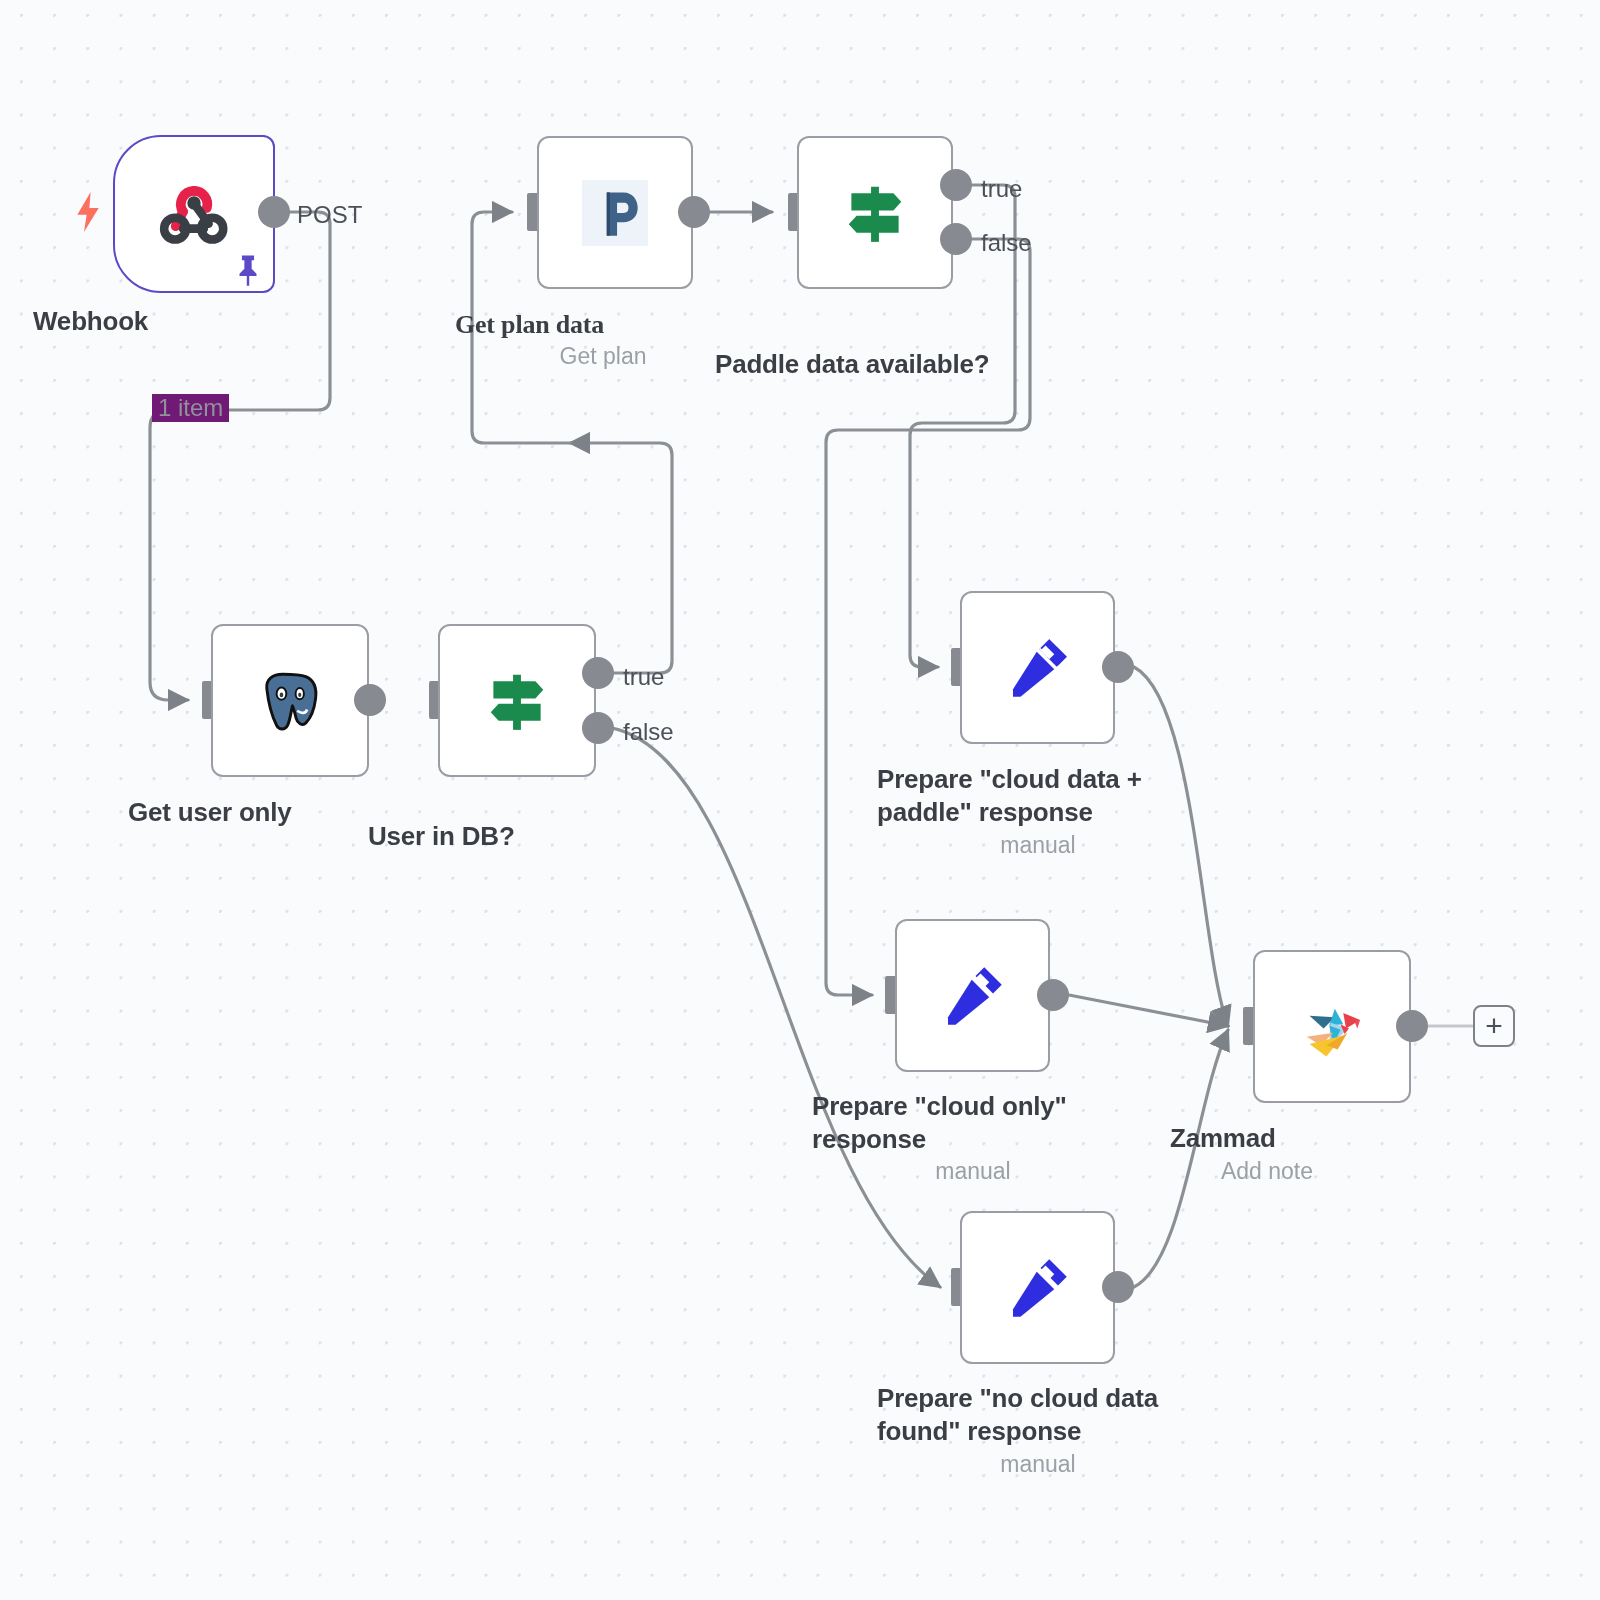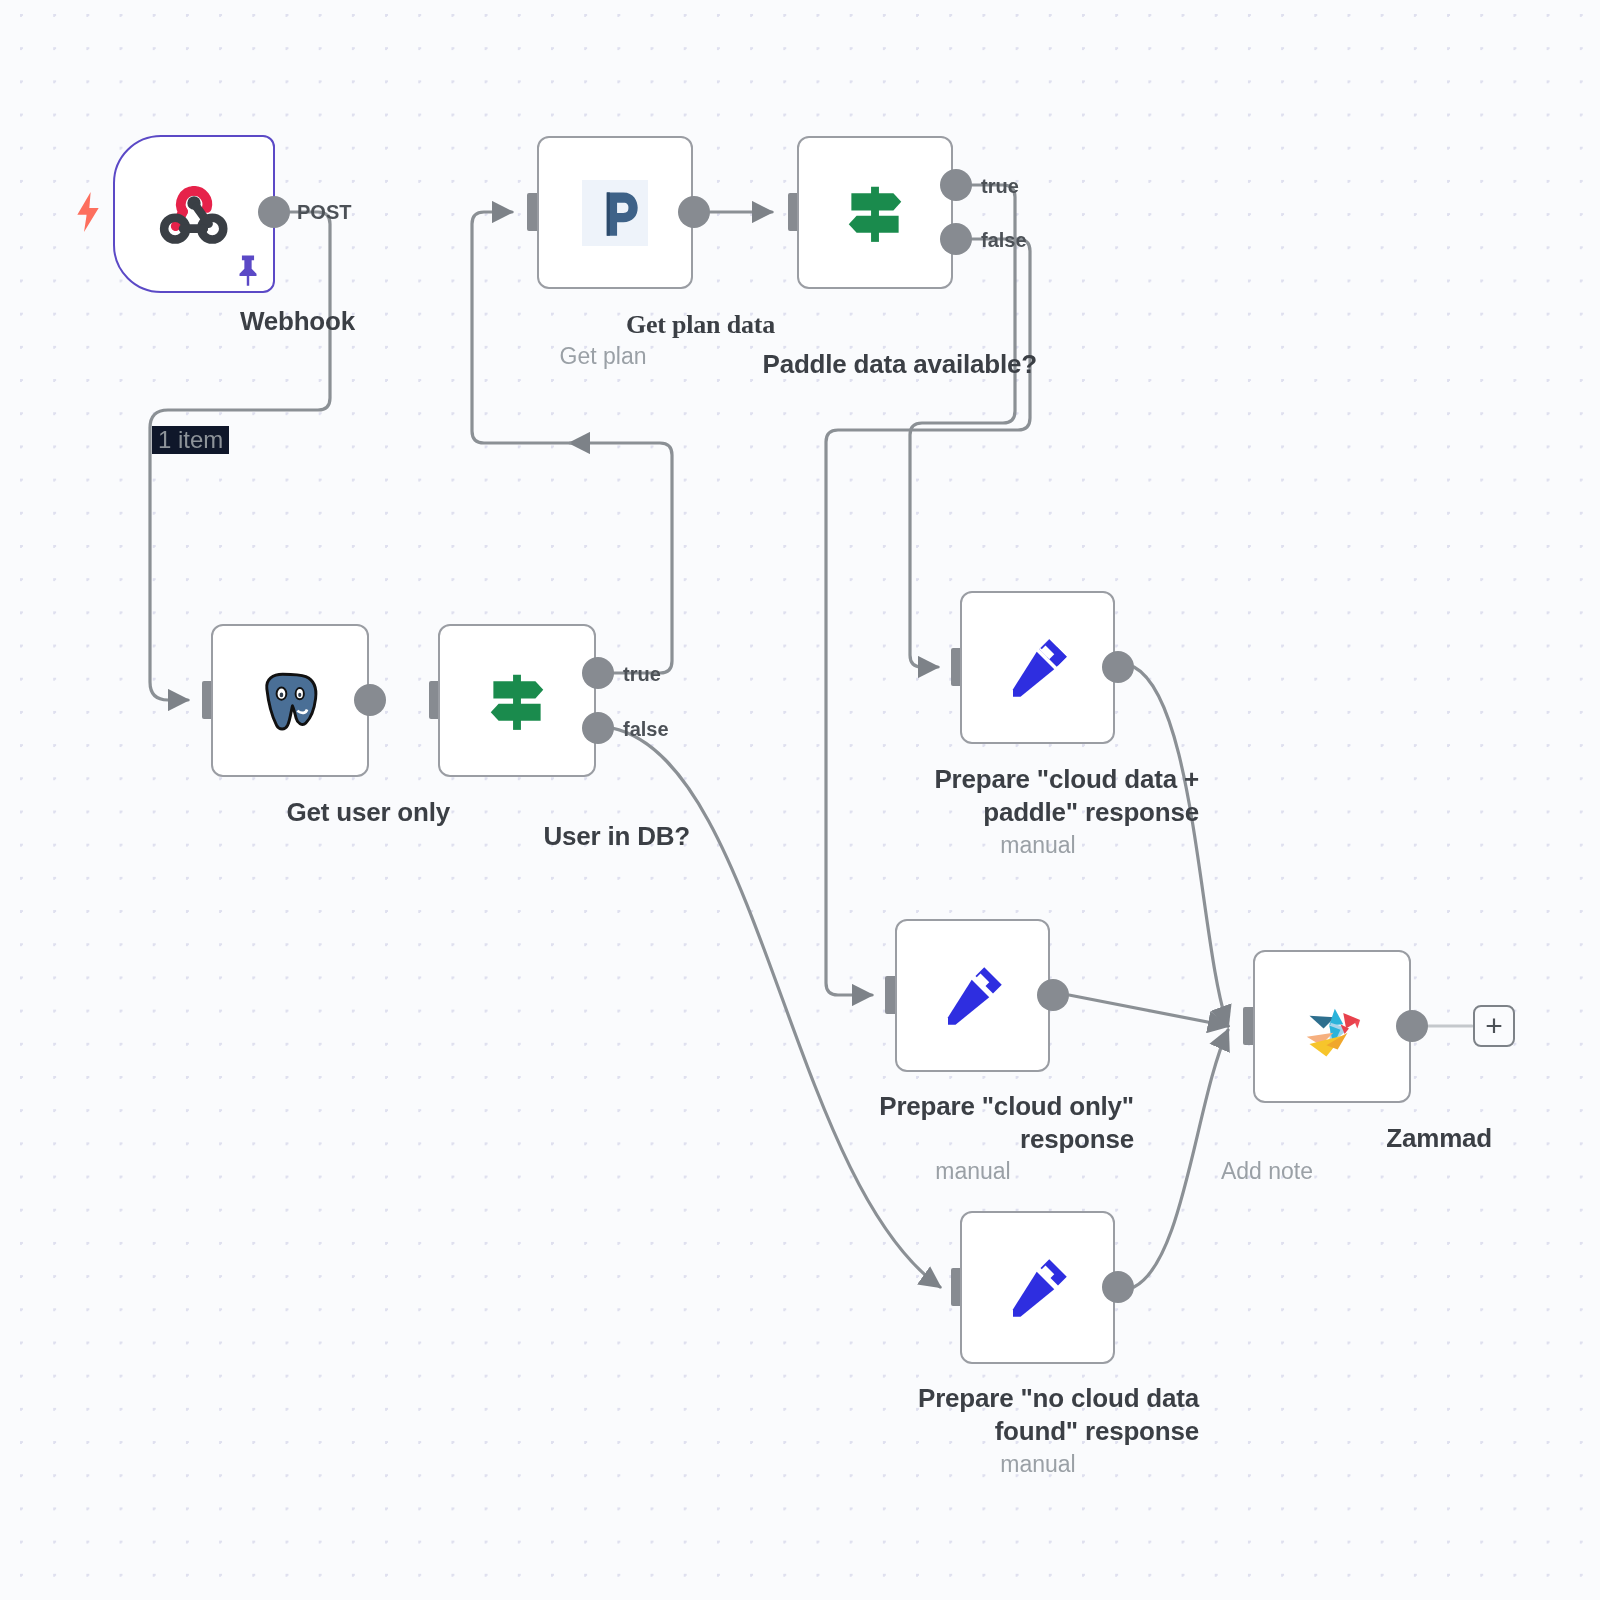--- a/index.html
+++ b/index.html
@@ -28,51 +28,49 @@
     border:2.5px solid #9a9da3;
     border-radius:12px;
     display:flex;align-items:center;justify-content:center;
   }
   .node.trigger{
     border-color:#5b49c6;
     border-radius:48px 12px 12px 48px;
   }
   .caption{
     position:absolute;
-    text-align:right;
+    text-align:left;
     color:#3b3f45;
     font-weight:bold;
     font-size:26px;
     line-height:33px;
     letter-spacing:-0.2px;
     white-space:pre-line;
   }
   .subcaption{
     position:absolute;
     text-align:center;
     color:#9aa0a6;
     font-weight:normal;
     font-size:23px;
     line-height:28px;
   }
   .port-label{
     position:absolute;
     color:#4c5157;
-    font-size:20px;
+    font-size:24px;
     white-space:nowrap;
-    font-weight:bold;
   }
   .edge-label{
     position:absolute;
     color:#8d9399;
     font-size:24px;
-    background:#0f172a;
+    background:#701a75;
     padding:0 6px;
     white-space:nowrap;
-    margin-top:32px;
   }
   .dot-out{
     position:absolute;
     width:32px;height:32px;border-radius:50%;
     background:#878b91;
   }
   .in-port{
     position:absolute;
     width:15px;height:38px;border-radius:2px;
     background:#878b91;

